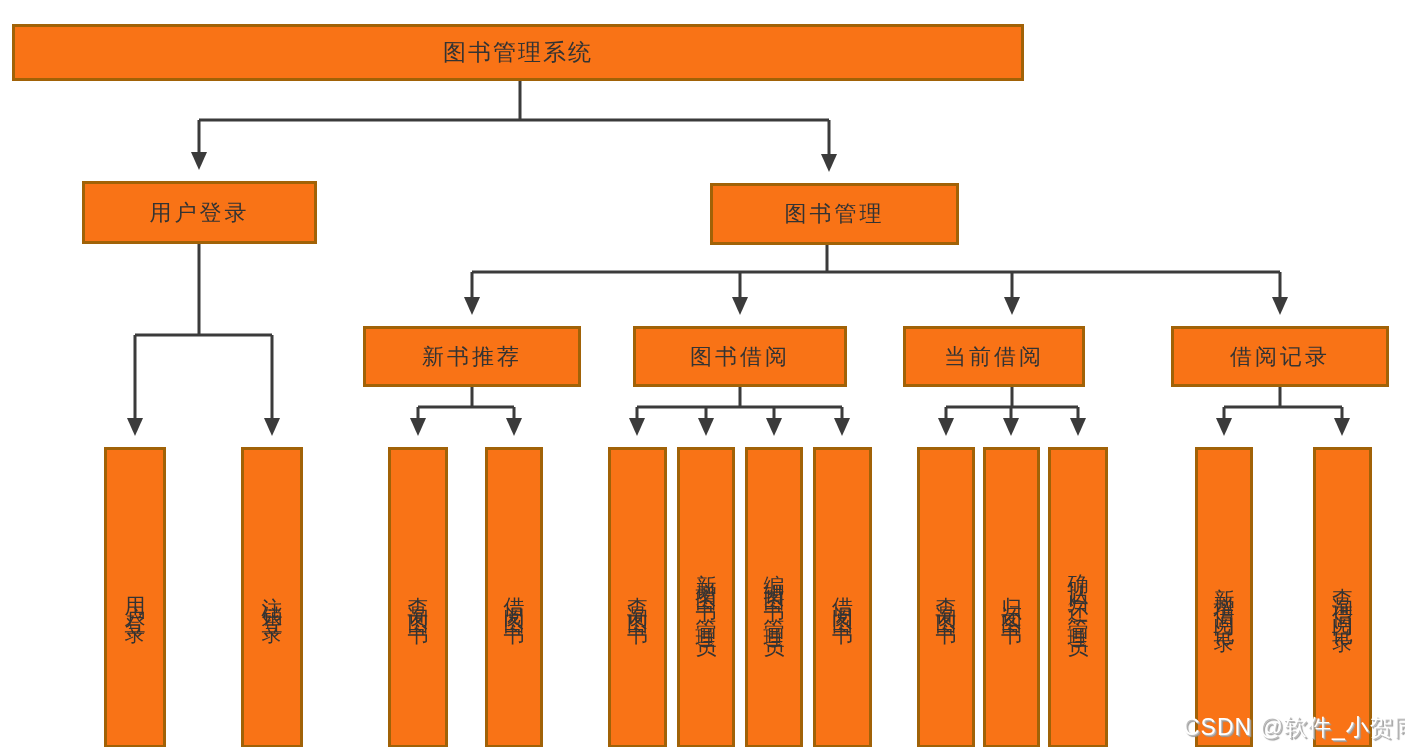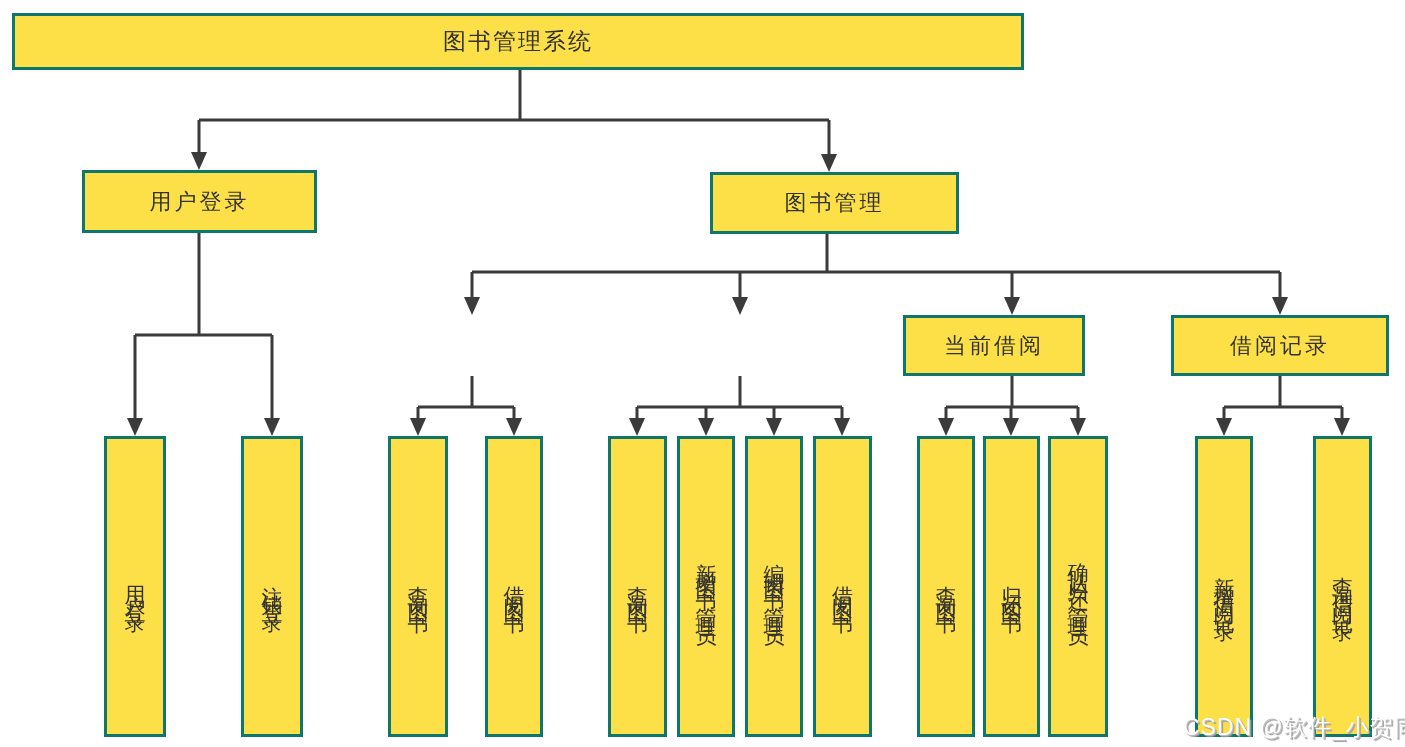--- a/index.html
+++ b/index.html
@@ -17,27 +17,28 @@
   }
   #connector-svg {
     position: absolute;
     left: 0;
     top: 0;
     z-index: 1;
   }
   .node {
     position: absolute;
     box-sizing: border-box;
-    border: 3px solid #0f766e;
-    background: #fde047;
+    border: 3px solid #a16207;
+    background: #f97316;
     color: #333333;
     display: flex;
     align-items: center;
     justify-content: center;
     z-index: 2;
+    margin-top: 11px;
   }
   .h-node {
     font-size: 22px;
     letter-spacing: 3px;
     white-space: nowrap;
   }
   .root-node {
     font-size: 23px;
     letter-spacing: 2px;
   }
@@ -96,20 +97,22 @@
       <polygon points="1216,418 1232,418 1224,436"></polygon>
       <polygon points="1334,418 1350,418 1342,436"></polygon>
     </g>
   </svg>
 
   <div class="node h-node root-node" style="left:12px; top:13px; width:1012px; height:57px">图书管理系统</div>
 
   <div class="node h-node" style="left:82px; top:170px; width:235px; height:63px">用户登录</div>
   <div class="node h-node" style="left:710px; top:172px; width:249px; height:62px">图书管理</div>
 
+  <div class="node h-node" style="left:363px; top:315px; width:218px; height:61px">新书推荐</div>
+  <div class="node h-node" style="left:633px; top:315px; width:214px; height:61px">图书借阅</div>
   <div class="node h-node" style="left:903px; top:315px; width:182px; height:61px">当前借阅</div>
   <div class="node h-node" style="left:1171px; top:315px; width:218px; height:61px">借阅记录</div>
 
   <div class="node v-node" style="left:104px; top:436px; width:62px; height:301px">用户登录</div>
   <div class="node v-node" style="left:241px; top:436px; width:62px; height:301px">注销登录</div>
 
   <div class="node v-node" style="left:388px; top:436px; width:60px; height:301px">查询图书</div>
   <div class="node v-node" style="left:485px; top:436px; width:58px; height:301px">借阅图书</div>
 
   <div class="node v-node" style="left:608px; top:436px; width:59px; height:301px">查询图书</div>

